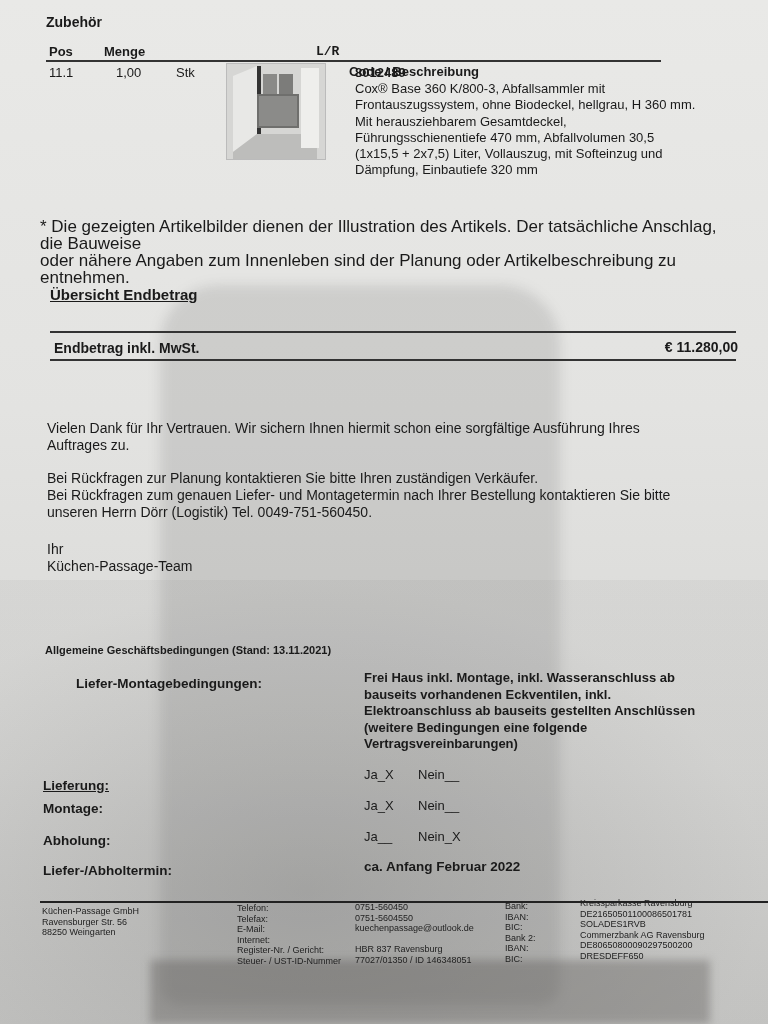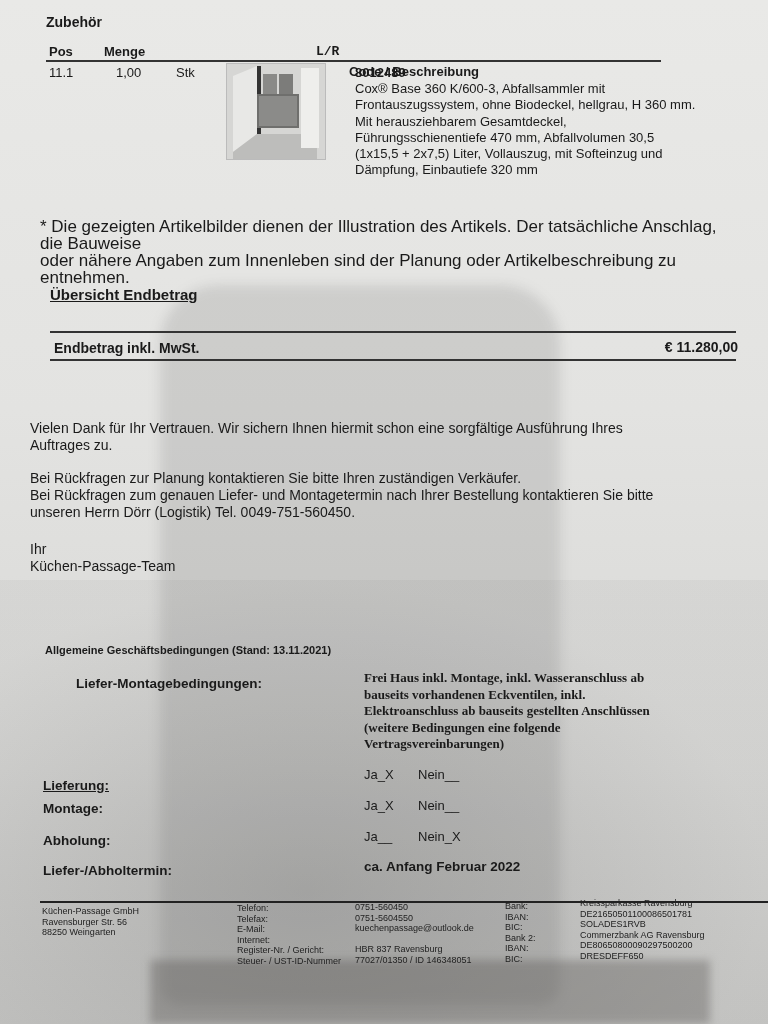--- a/index.html
+++ b/index.html
@@ -33,25 +33,25 @@
     left:226px; top:63px; width:98px; height:95px; background:#cfcfcd;
     border:1px solid #bbb; overflow:hidden;
   }
   .desc { left:355px; top:65px; width:390px; font-size:13px; line-height:16.2px; }
   .desc .code { font-weight:bold; }
   .note { left:40px; top:218px; width:700px; font-size:17px; line-height:17px; }
   .overview { left:50px; top:286px; font-size:15px; font-weight:bold; text-decoration:underline; }
   .rule { height:1.5px; background:#333; }
   .total-label { left:54px; top:340px; font-size:14px; font-weight:bold; }
   .total-value { right:30px; top:339px; font-size:14px; font-weight:bold; }
-  .para { left:30px; font-size:14px; line-height:17px; width:700px; }
+  .para { left:47px; font-size:14px; line-height:17px; width:700px; }
   .agb-title { left:45px; top:644px; font-size:11px; font-weight:bold; }
   .agb-label { left:43px; font-size:13.5px; font-weight:bold; }
   .agb-val { left:364px; font-size:13px; }
-  .agb-cond { left:364px; top:670px; width:370px; font-size:13px; line-height:16.5px; font-weight:bold;font-family:Liberation Serif, serif; }
+  .agb-cond { left:364px; top:670px; width:370px; font-size:13px; line-height:16.5px; font-weight:bold; }
   .footer-rule { left:40px; top:901px; width:728px; height:1.5px; background:#222; }
   .foot { font-size:9px; line-height:10.5px; color:#222; }
   .foot div { white-space:nowrap; }
 </style>
 </head>
 <body>
 
 <div class="shadow-phone"></div>
 <div class="shadow-body"></div>
 <div class="shadow-bottom"></div>
@@ -76,21 +76,21 @@
       <rect x="36" y="10" width="14" height="20" fill="#8a8a88"></rect>
       <rect x="52" y="10" width="14" height="20" fill="#7c7c7a"></rect>
       <rect x="30" y="30" width="42" height="34" fill="#6f6f6d"></rect>
       <rect x="32" y="32" width="38" height="30" fill="#8b8b89"></rect>
       <polygon points="6,88 30,70 90,70 90,95 6,95" fill="#bdbdbb"></polygon>
       <rect x="74" y="4" width="18" height="80" fill="#eeeeec"></rect>
     </svg>
   </div>
   <div class="abs desc">
     <div class="code">8012489</div>
-    <div>Cox® Base 360 K/600-3, Abfallsammler mit</div>
+    <div>Cox® Base 360 K/800-3, Abfallsammler mit</div>
     <div>Frontauszugssystem, ohne Biodeckel, hellgrau, H 360 mm.</div>
     <div>Mit herausziehbarem Gesamtdeckel,</div>
     <div>Führungsschienentiefe 470 mm, Abfallvolumen 30,5</div>
     <div>(1x15,5 + 2x7,5) Liter,  Vollauszug, mit Softeinzug und</div>
     <div>Dämpfung, Einbautiefe 320 mm</div>
   </div>
 </div>
 
 <div class="abs note">
   <div>* Die gezeigten Artikelbilder dienen der Illustration des Artikels. Der tatsächliche Anschlag, die Bauweise</div>

